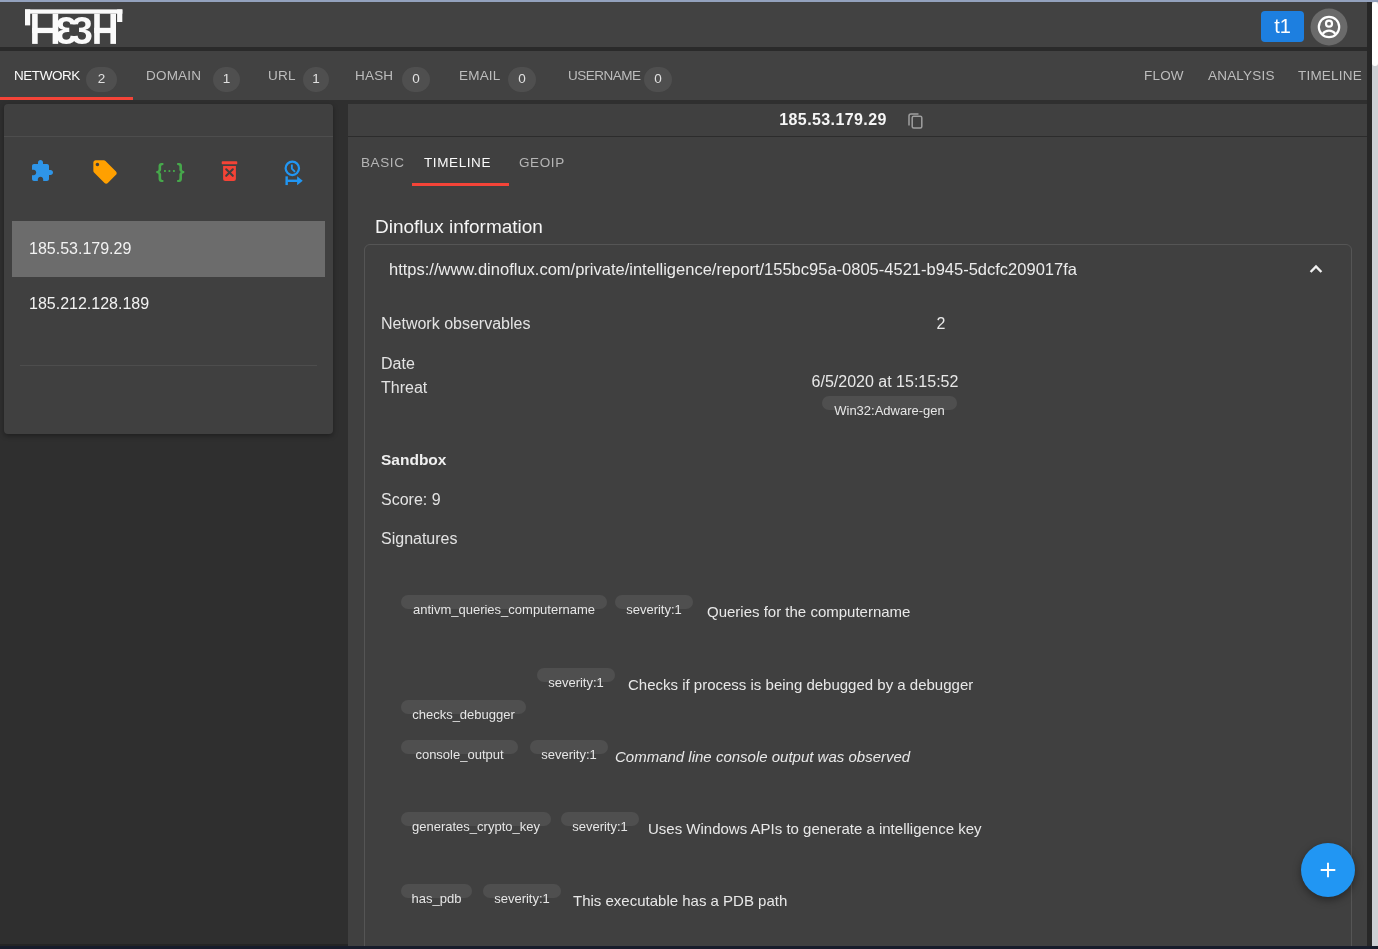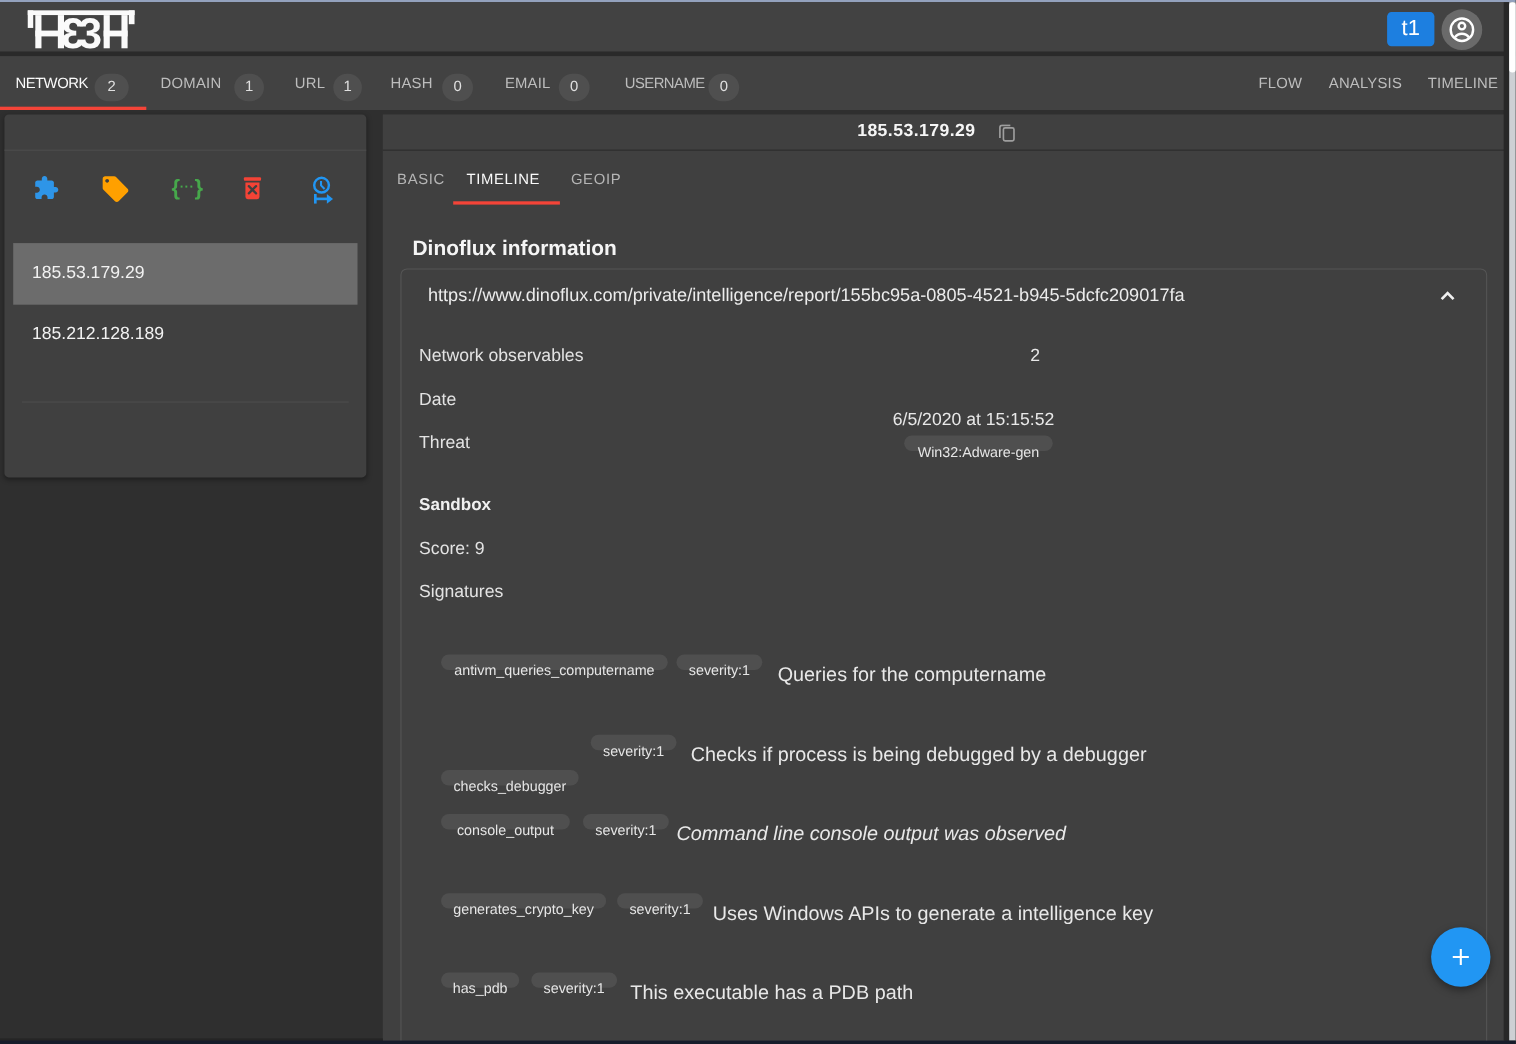--- a/index.html
+++ b/index.html
@@ -20,27 +20,27 @@
 .sel { left:8px; top:117px; width:313px; height:56px; background:#6c6c6c; }
 .itemtxt { font-size:16px; color:#f2f2f2; }
 .carddiv2 { left:16px; top:261px; width:297px; height:1px; background:#4d4d4d; }
 .notags { left:0; top:280px; width:329px; text-align:center; font-size:14.5px; color:#dedede; }
 
 .main { left:348px; top:104px; width:1020px; height:843px; background:#404040; overflow:hidden; }
 .mainhdr { left:0; top:0; width:1020px; height:33px; border-bottom:1px solid #2c2c2c; }
 .hdrtitle { top:7px; left:385px; width:200px; text-align:center; letter-spacing:0.4px; font-size:16px; font-weight:bold; color:#f5f5f5; }
 .mtab { top:47px; height:24px; line-height:24px; font-size:13.5px; letter-spacing:0.6px; color:#b5b5b5; }
 .redline2 { top:79px; left:64px; width:97px; height:3px; background:#f44438; }
-.h2 { left:27px; top:112px; font-size:19px; font-weight:bold; color:#f5f5f5; }
+.h2 { left:27px; top:112px; font-size:19px; font-weight:normal; color:#f5f5f5; }
 .panel { left:16px; top:140px; width:988px; height:710px; border:1px solid #555; border-radius:6px; }
 .urltxt { left:41px; top:156px; font-size:16.5px; color:#ececec; }
 .rowlabel { left:33px; font-size:16px; color:#e3e3e3; }
 .rowval { font-size:16px; color:#e8e8e8; text-align:center; }
 .chip { height:14px; border-radius:15px; background:#4f4f4f; color:#e6e6e6; font-size:13px; text-align:center; line-height:29px; }
-.desc { font-size:18px; color:#e8e8e8; }
+.desc { font-size:15px; color:#e8e8e8; }
 .fab { left:1301px; top:843px; width:54px; height:54px; border-radius:50%; background:#2196f3; box-shadow:0 3px 8px rgba(0,0,0,0.4); }
 .sbtrack { left:1372px; top:2px; width:6px; height:944px; background:#cdd0d4; }
 .rightgap { left:1367px; top:2px; width:5px; height:944px; background:#272727; }
 .sbthumb { left:1372px; top:2px; width:6px; height:64px; background:#ffffff; border-radius:3px; }
 .botstrip { left:0; top:944px; width:348px; height:3px; background:#252525; }
 .botline { left:0; top:946px; width:1378px; height:3px; background:#171c2b; }
 </style>
 </head>
 <body>
 <div class="abs topline"></div>
@@ -132,21 +132,21 @@
   <div class="abs h2">Dinoflux information</div>
   <div class="abs panel"></div>
   <span class="abs urltxt">https://www.dinoflux.com/private/intelligence/report/155bc95a-0805-4521-b945-5dcfc209017fa</span>
   <svg class="abs" style="left:961px; top:160px;" width="14" height="10" viewBox="0 0 14 10" fill="none" stroke="#f0f0f0" stroke-width="2.4">
     <path d="M1.6 8 L7 2.4 L12.4 8"></path>
   </svg>
   <span class="abs rowlabel" style="top:211px;">Network observables</span>
   <span class="abs rowval" style="left:573px; top:211px; width:40px;">2</span>
   <span class="abs rowlabel" style="top:251px;">Date</span>
   <span class="abs rowval" style="left:462px; top:269px; width:150px;">6/5/2020 at 15:15:52</span>
-  <span class="abs rowlabel" style="top:290px;">Threat</span>
+  <span class="abs rowlabel" style="top:275px;">Threat</span>
   <div class="abs chip" style="left:474px; top:292px; width:135px;">Win32:Adware-gen</div>
   <div class="abs" style="left:33px; top:347px; font-size:15.5px; font-weight:bold; color:#f0f0f0;">Sandbox</div>
   <span class="abs rowlabel" style="top:387px;">Score: 9</span>
   <span class="abs rowlabel" style="top:426px;">Signatures</span>
 
   <div class="abs chip" style="left:53px; top:491px; width:206px;">antivm_queries_computername</div>
   <div class="abs chip" style="left:267px; top:491px; width:78px;">severity:1</div>
   <span class="abs desc" style="left:359px; top:499px;">Queries for the computername</span>
 
   <div class="abs chip" style="left:53px; top:596px; width:125px;">checks_debugger</div>

